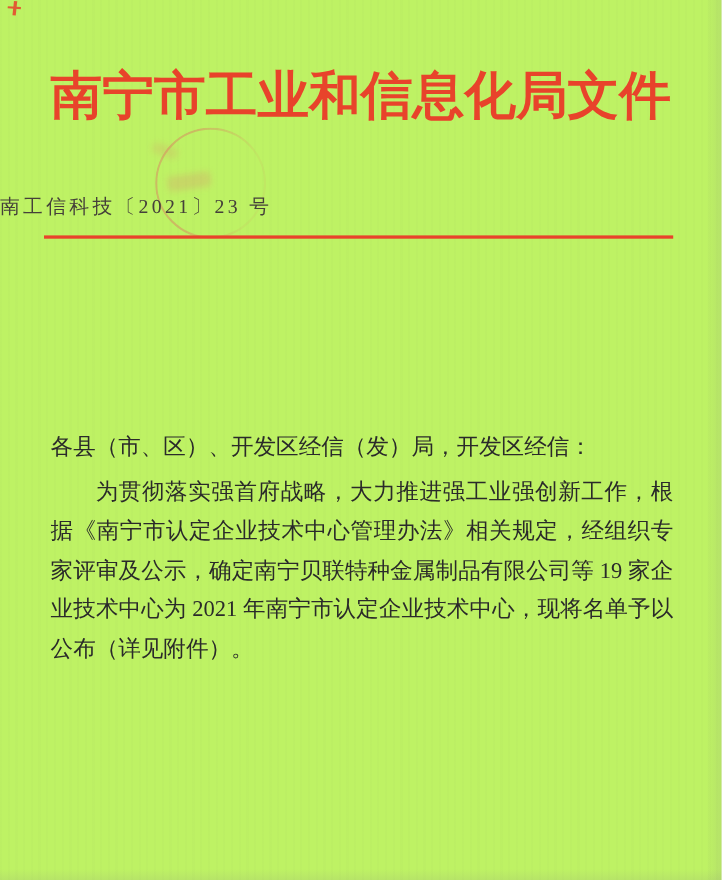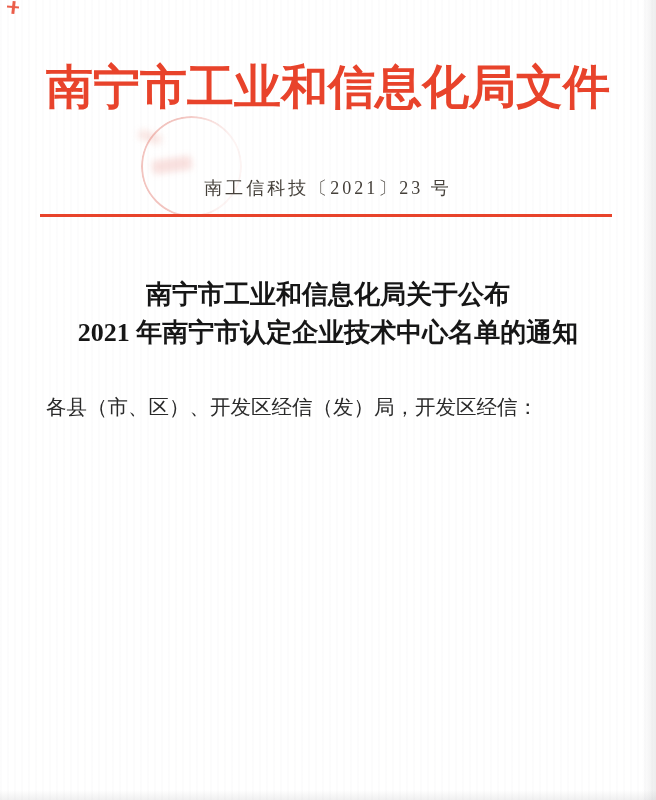--- a/index.html
+++ b/index.html
@@ -2,21 +2,21 @@
 <html><head>
 <meta charset="utf-8">
 <style>
   * { margin: 0; padding: 0; box-sizing: border-box; }
   html, body { background: #e9e9e9; }
   .page {
     position: relative;
     width: 656px;
     height: 800px;
     margin: 0 auto;
-    background: #ffffff;
+    background: #bef264;
     overflow: hidden;
     font-family: "Liberation Serif", "DejaVu Serif", serif;
   }
   
   .scan-texture {
     position: absolute; inset: 0;
     background: repeating-linear-gradient(
       90deg,
       rgba(60,60,80,0.016) 0px, rgba(60,60,80,0.016) 2px,
       rgba(255,255,255,0) 2px, rgba(255,255,255,0) 7px
@@ -66,21 +66,20 @@
     background: rgba(226,120,108,0.22); filter: blur(3px);
     transform: rotate(-8deg); z-index: 1; border-radius: 4px;
   }
   .seal-smudge-2 {
     position: absolute; left: 138px; top: 132px; width: 24px; height: 10px;
     background: rgba(226,120,108,0.18); filter: blur(3px);
     transform: rotate(18deg); z-index: 1; border-radius: 4px;
   }
   .doc-number {
     position: absolute; top: 176px; left: 0; right: 0;
-    text-align: center;
     font-size: 18px;
     letter-spacing: 3px;
     color: #45403a;
     z-index: 2;
   }
   .red-line {
     position: absolute; top: 214px; left: 40px; right: 44px; height: 3px;
     background: #e8432b;
     z-index: 2;
   }
@@ -118,24 +117,21 @@
   <div class="seal"></div>
   <div class="seal-smudge-1"></div>
   <div class="seal-smudge-2"></div>
 
   <div class="agency-title">南宁市工业和信息化局文件</div>
 
   <div class="doc-number">南工信科技〔2021〕23 号</div>
 
   <div class="red-line"></div>
 
-  <div class="doc-title">
-    <div>南宁市工业和信息化局关于公布</div>
-    <div>2021 年南宁市认定企业技术中心名单的通知</div>
-  </div>
 
   <div class="body-text">
     <div class="salutation">各县（市、区）、开发区经信（发）局，开发区经信：</div>
+    <p class="para">为贯彻落实强首府战略，大力推进强工业强创新工作，根据《南宁市认定企业技术中心管理办法》相关规定，经组织专家评审及公示，确定南宁贝联特种金属制品有限公司等 19 家企业技术中心为 2021 年南宁市认定企业技术中心，现将名单予以公布（详见附件）。</p>
   </div>
 
   <div class="edge-right"></div>
   <div class="edge-bottom"></div>
 </div>
 
 </body></html>

